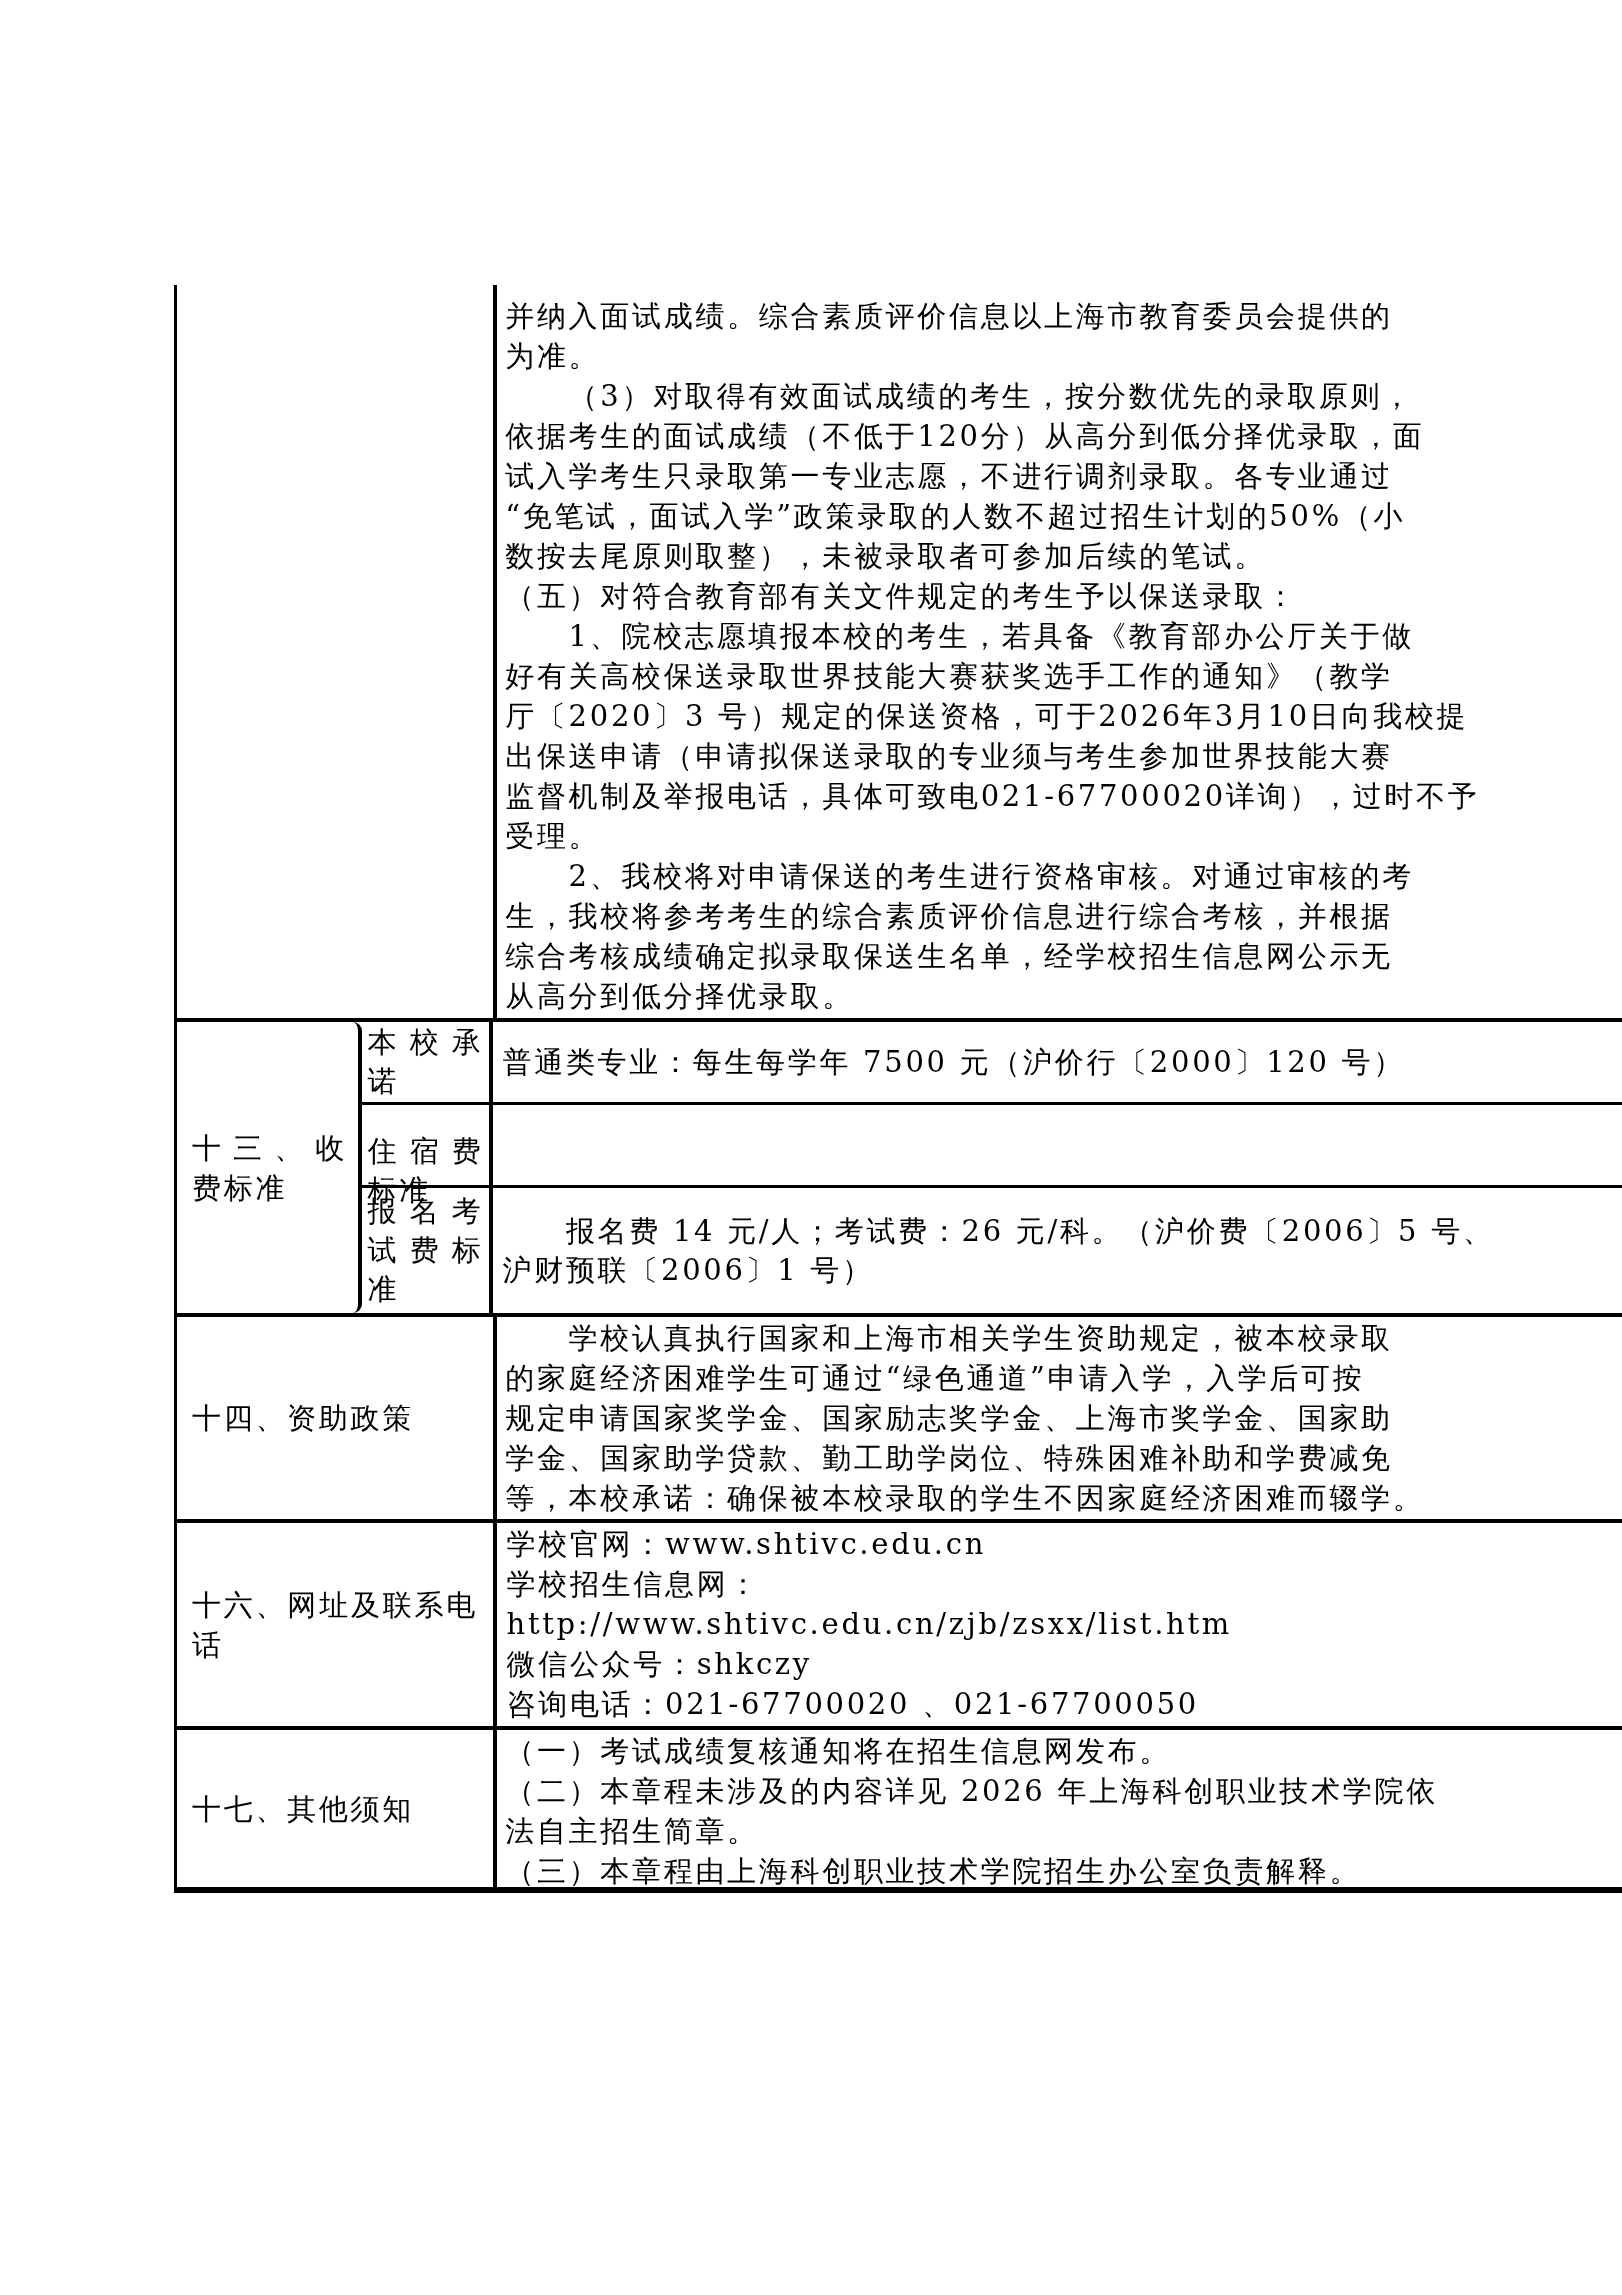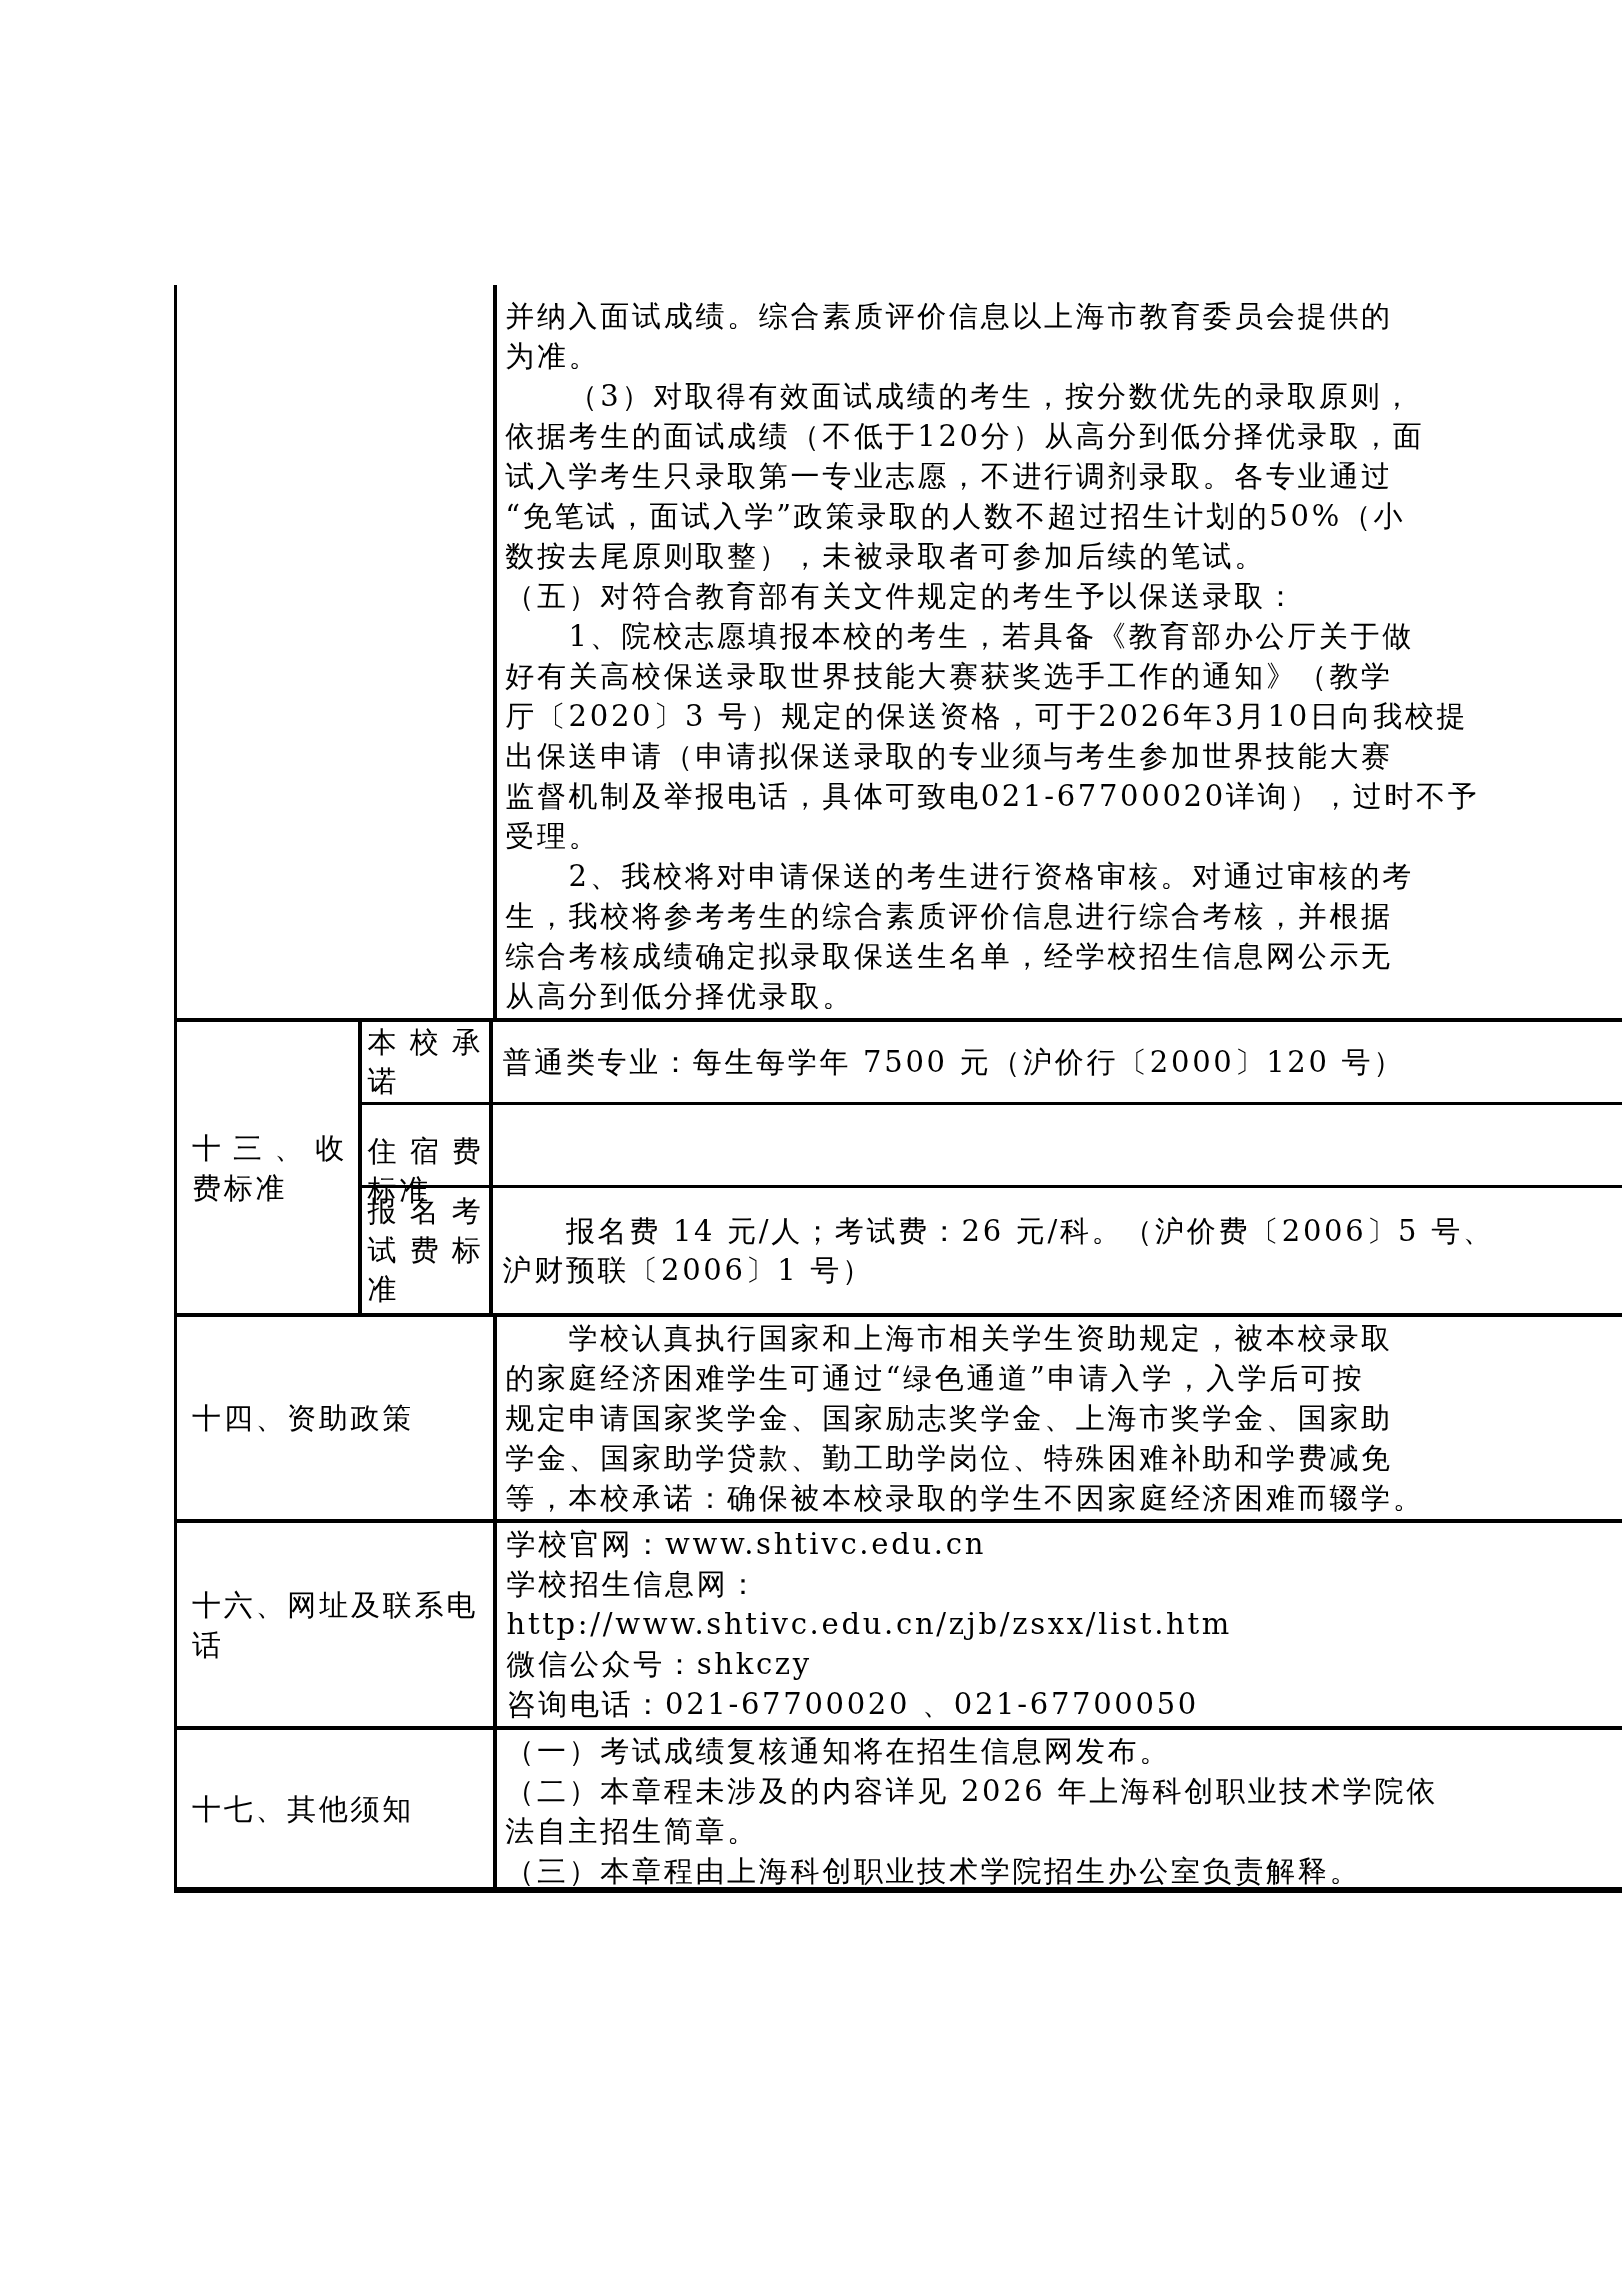--- a/index.html
+++ b/index.html
@@ -27,21 +27,21 @@
   .row17 {height:157px;border-bottom:6.1px solid #000;}
 
   .cell{box-sizing:border-box;overflow:hidden;}
   .head{
     width:320px;flex:0 0 320px;
     border-right:4.1px solid #000;
     display:flex;align-items:center;
     padding:0 15px;
   }
   .head13{width:185px;flex:0 0 185px;border-right:4.1px solid #000;
-    display:flex;align-items:center;padding:0 11px 0 15px;}
+    display:flex;align-items:center;padding:0 11px 0 15px;border-radius:9px;}
   .headtext{
     width:100%;
     font-size:29px;letter-spacing:2.7px;line-height:40px;
     text-align:justify;text-justify:distribute;
   }
   .subcol{flex:1;display:flex;flex-direction:column;min-width:0;}
   .subrow{display:flex;}
   .sub1{height:80px;border-bottom:3.4px solid #000;}
   .sub2{height:80px;border-bottom:3.4px solid #000;flex-direction:column;}
   .sub3{height:125px;}

